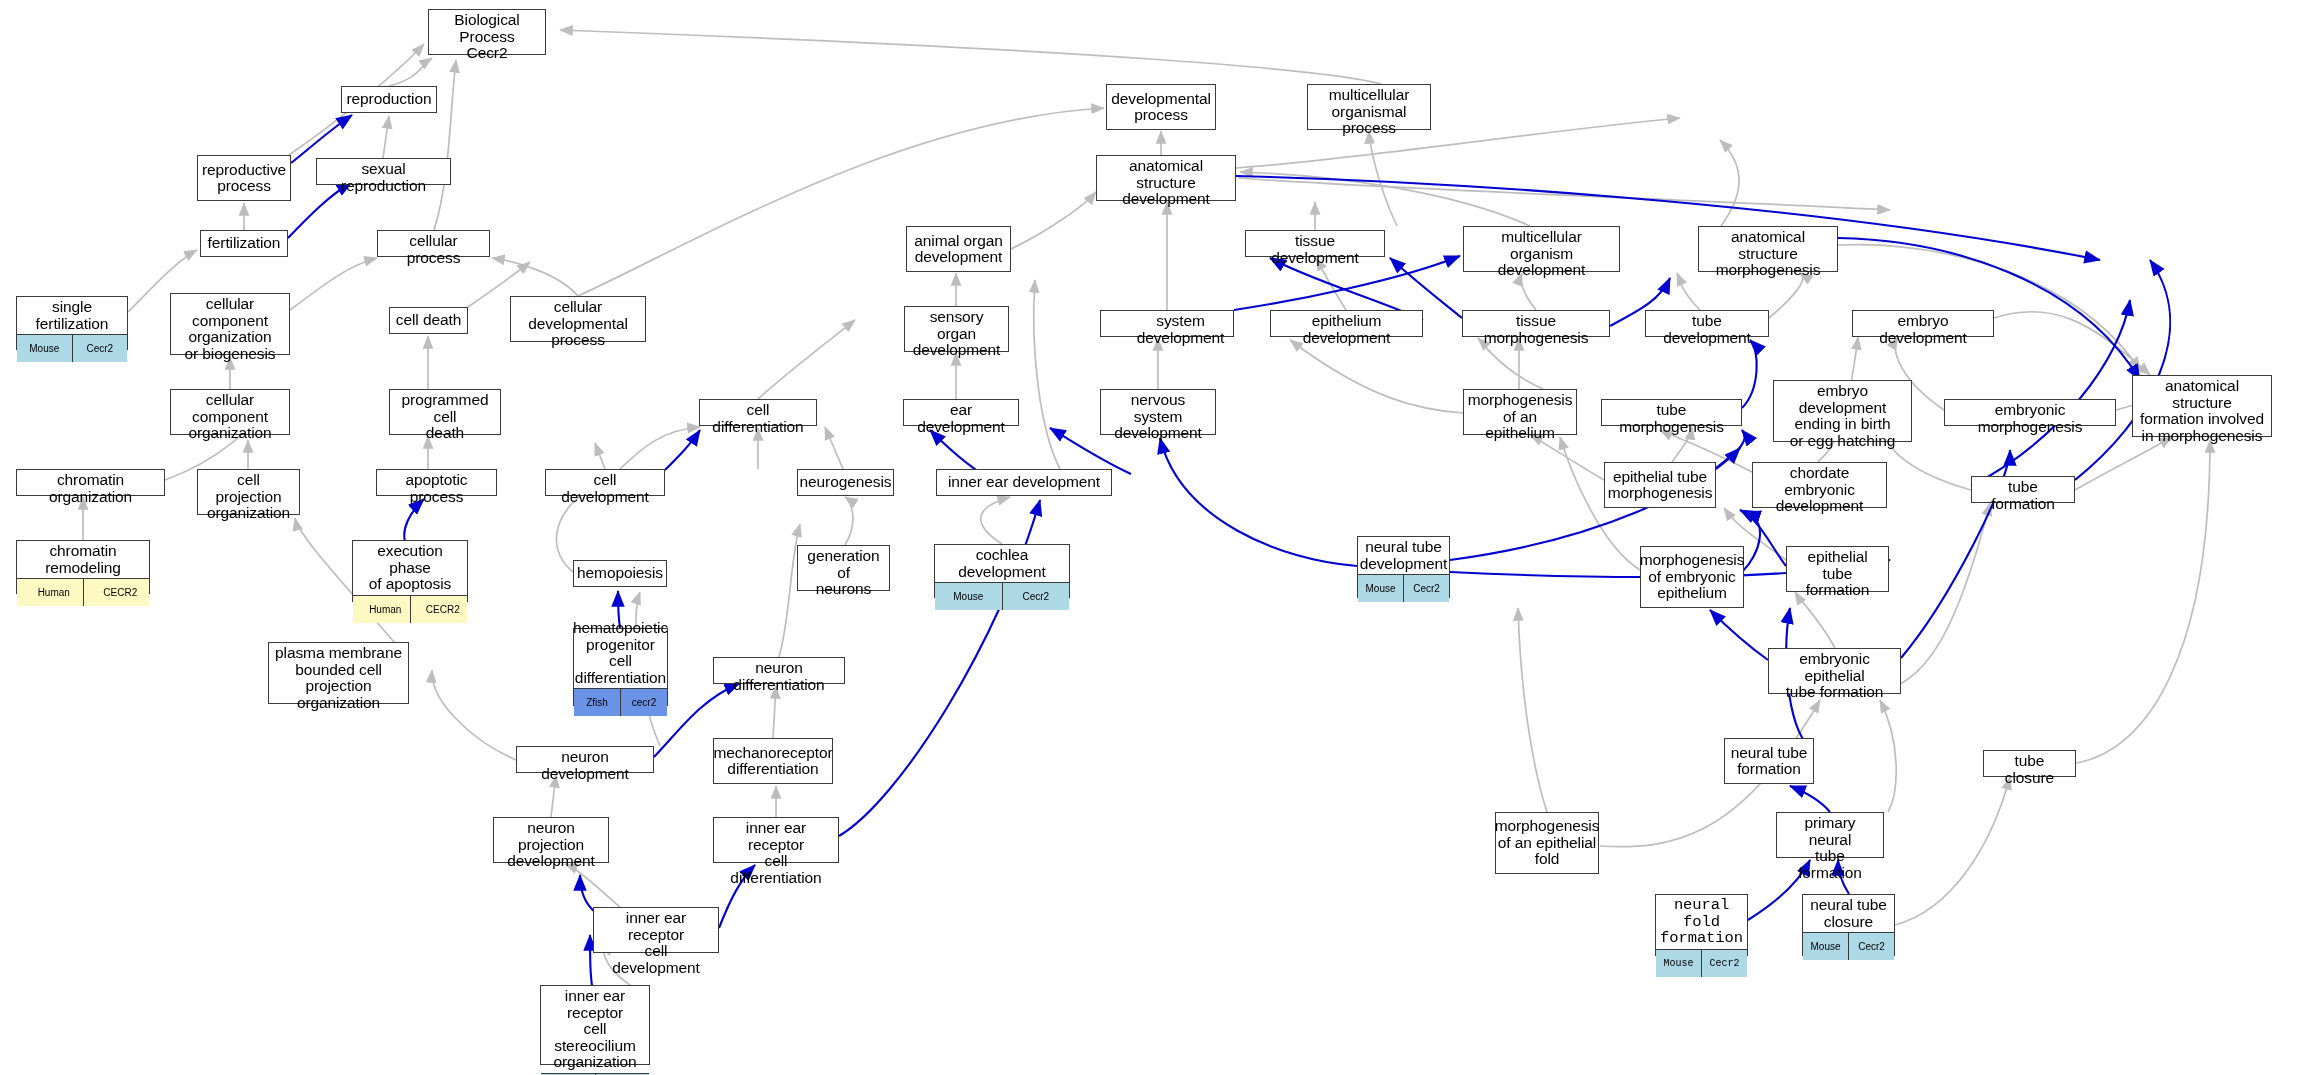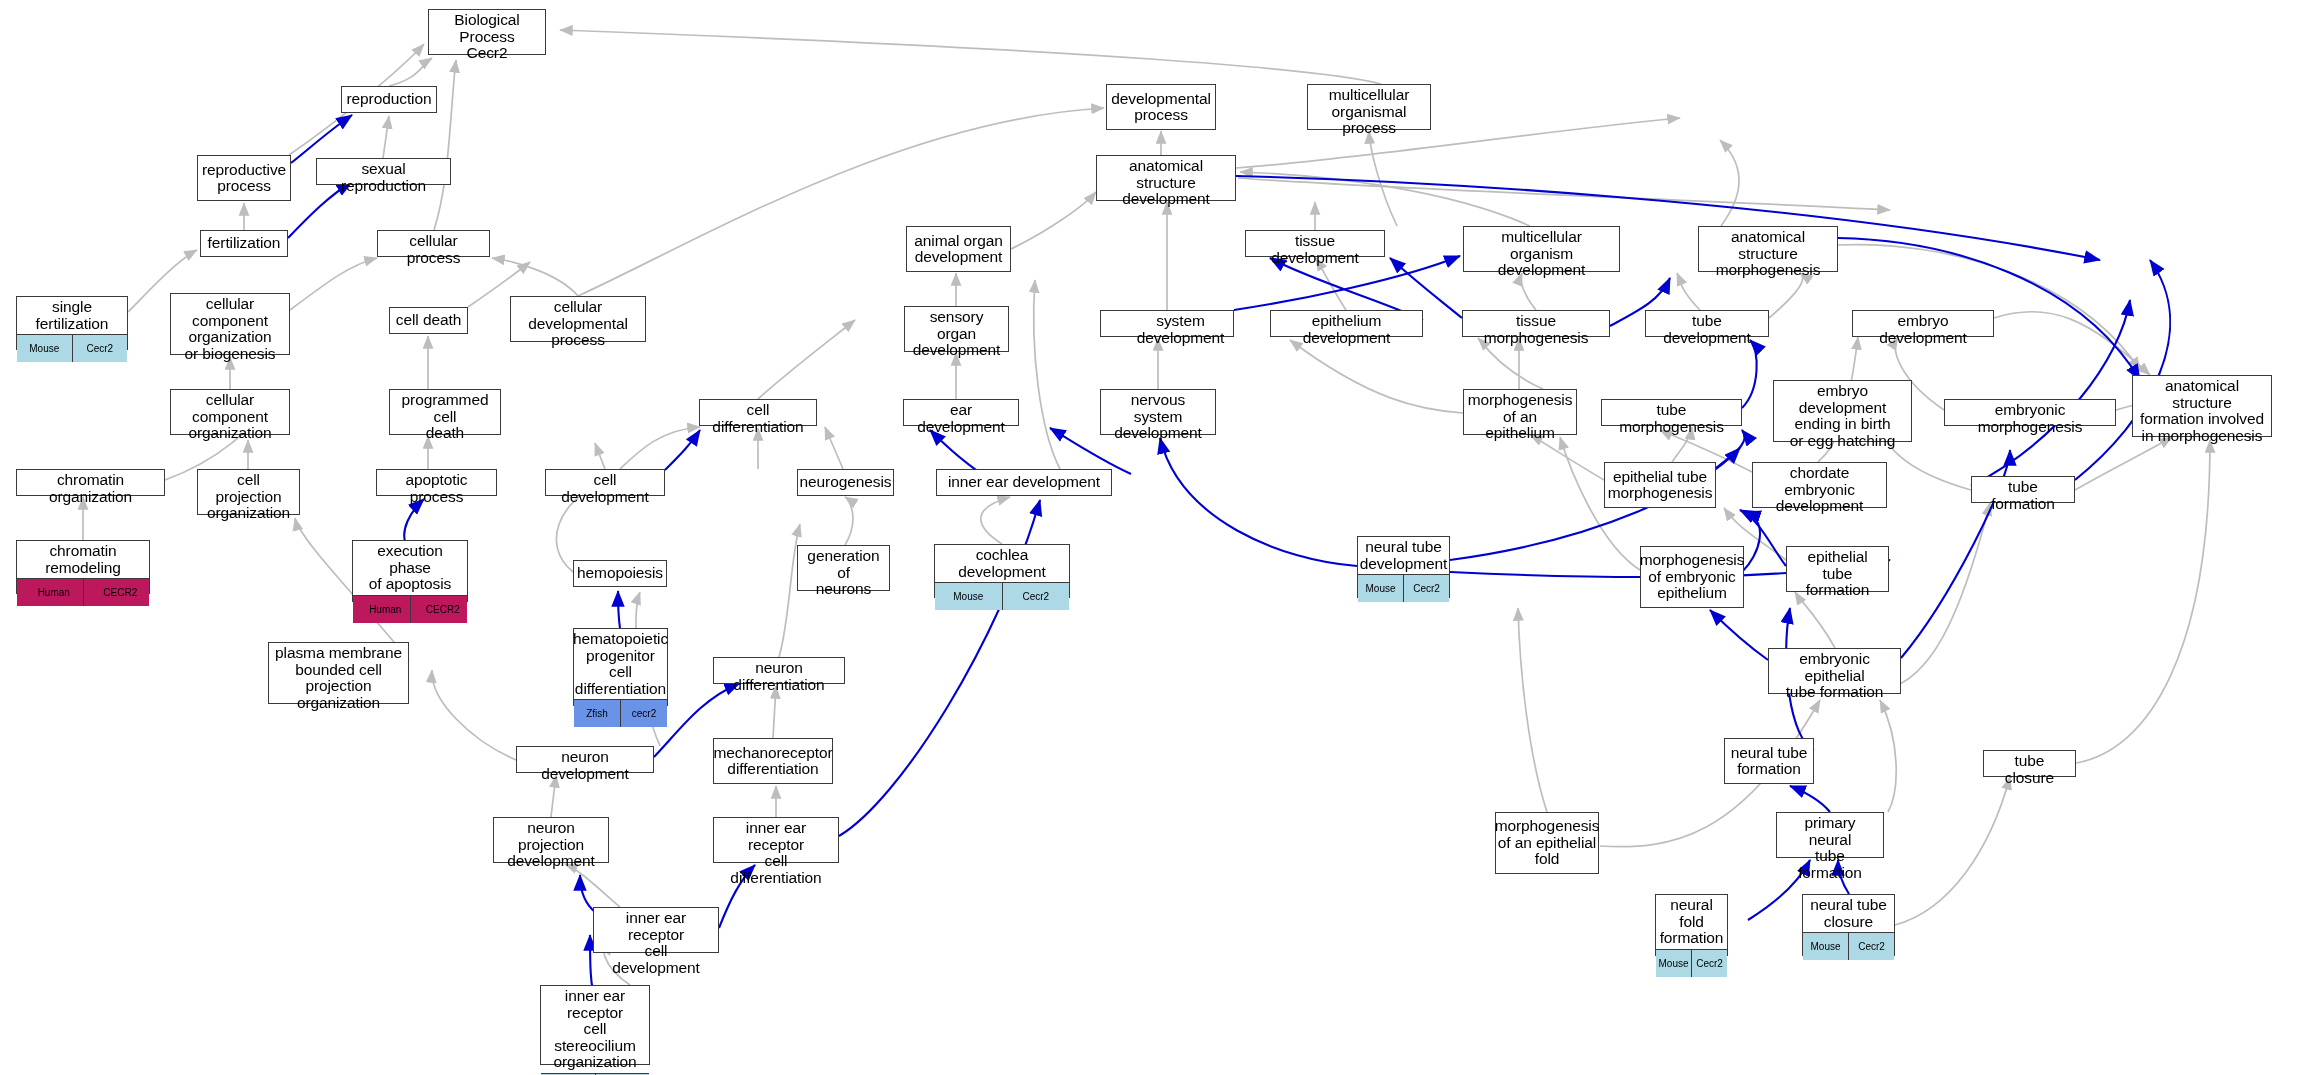--- a/index.html
+++ b/index.html
@@ -47,21 +47,21 @@
     flex:1 1 50%;
     display:flex;
     align-items:center;
     justify-content:center;
     font-size:10px;
     color:#000;
     text-align:center;
   }
   .node .badges .b + .b{ border-left:1.6px solid #3a3a3a; }
   .b.mouse,.b.cecr2-lb{ background:#add8e6; }
-  .b.human,.b.cecr2-red{ background:#be185d;padding-left:8px; }
+  .b.human,.b.cecr2-red{ background:#fef9c3;padding-left:8px; }
   .b.zfish,.b.cecr2-blue{ background:#6a93e8; }
 </style>
 </head>
 <body>
 
 <div id="canvas">
 
   <svg id="edges" viewBox="0 0 2304 1075">
     <defs>
       <marker id="ag" markerWidth="9" markerHeight="9" refX="7.5" refY="3.2" orient="auto" markerUnits="strokeWidth">
@@ -378,21 +378,21 @@
 formation</div>
       </div>
       <div class="node" style="left: 352px; top: 540px; width: 116px; height: 62px;">
         <div class="title">execution phase
 of apoptosis</div>
         <div class="badges">
           <div class="b human">Human</div>
           <div class="b cecr2-red">CECR2</div>
         </div>
       </div>
-      <div class="node" style="left: 573px; top: 628px; width: 95px; height: 78px;">
+      <div class="node" style="left: 573px; top: 628px; width: 95px; height: 78px; justify-content: center;">
         <div class="title">hematopoietic
 progenitor cell
 differentiation</div>
         <div class="badges">
           <div class="b zfish">Zfish</div>
           <div class="b cecr2-blue">cecr2</div>
         </div>
       </div>
       <div class="node" style="left: 713px; top: 657px; width: 132px; height: 27px;">
         <div class="title">neuron differentiation</div>
@@ -434,21 +434,21 @@
 fold</div>
       </div>
       <div class="node" style="left: 1776px; top: 812px; width: 108px; height: 46px;">
         <div class="title">primary neural
 tube formation</div>
       </div>
       <div class="node" style="left: 593px; top: 907px; width: 126px; height: 46px;">
         <div class="title">inner ear receptor
 cell development</div>
       </div>
-      <div class="node" style="left: 1655px; top: 894px; width: 73px; height: 62px;">
+      <div class="node" style="left: 1655px; top: 894px; width: 93px; height: 62px; font-family: Liberation Mono, monospace;">
         <div class="title">neural fold
 formation</div>
         <div class="badges">
           <div class="b mouse">Mouse</div>
           <div class="b cecr2-lb">Cecr2</div>
         </div>
       </div>
       <div class="node" style="left: 1802px; top: 894px; width: 93px; height: 62px;">
         <div class="title">neural tube
 closure</div>

